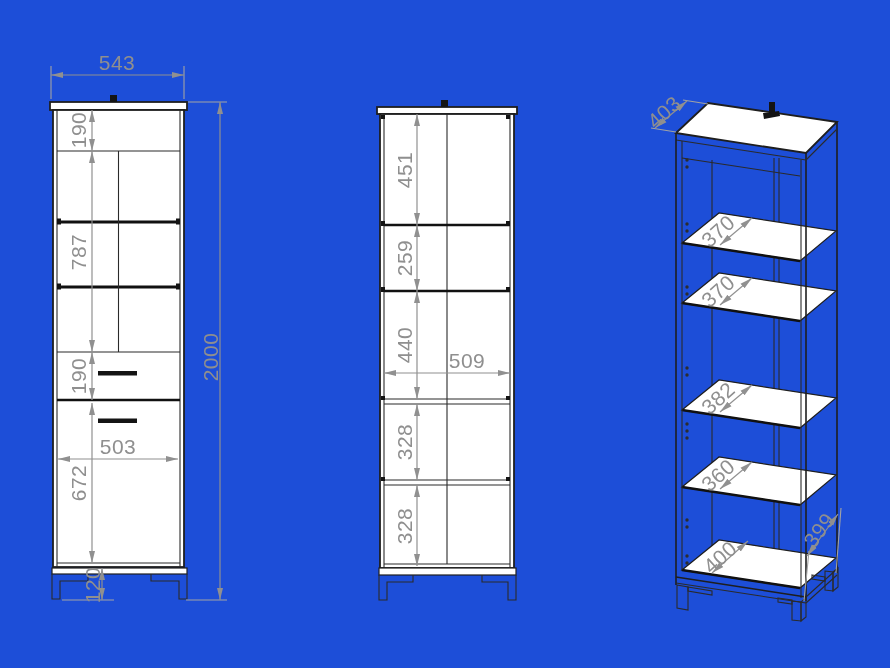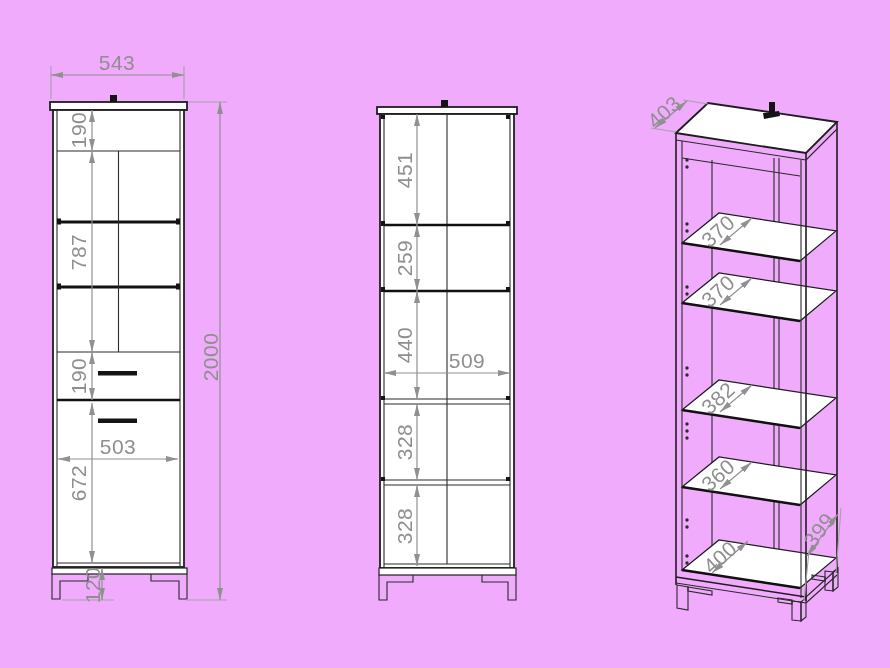--- a/index.html
+++ b/index.html
@@ -1,16 +1,16 @@
 <!DOCTYPE html>
 <html><head>
 <meta charset="utf-8">
 <style>
   html,body{margin:0;padding:0;background:#fff;}
-  .stage{position:relative;width:890px;height:668px;background:#f0abfc;overflow:hidden;
+  .stage{position:relative;width:890px;height:668px;background:#1d4ed8;overflow:hidden;
          font-family:"Liberation Sans",sans-serif;}
   svg{display:block}
   .dim-text{fill:#8f8f8f;font-size:21px;letter-spacing:.5px;text-anchor:middle;}
   .dim-line{stroke:#909090;stroke-width:1.2;fill:none;}
   .ext-line{stroke:#a3a3a3;stroke-width:1.1;fill:none;}
   .draw{stroke:#1e1e1e;fill:none;stroke-width:1.6;}
   .draw-thin{stroke:#2a2a2a;fill:none;stroke-width:1.1;}
   .draw-thick{stroke:#111;fill:none;stroke-width:3;}
   .draw-med{stroke:#111;fill:none;stroke-width:2.4;}
   .panel{fill:#ffffff;stroke:#1e1e1e;stroke-width:1.8;}

